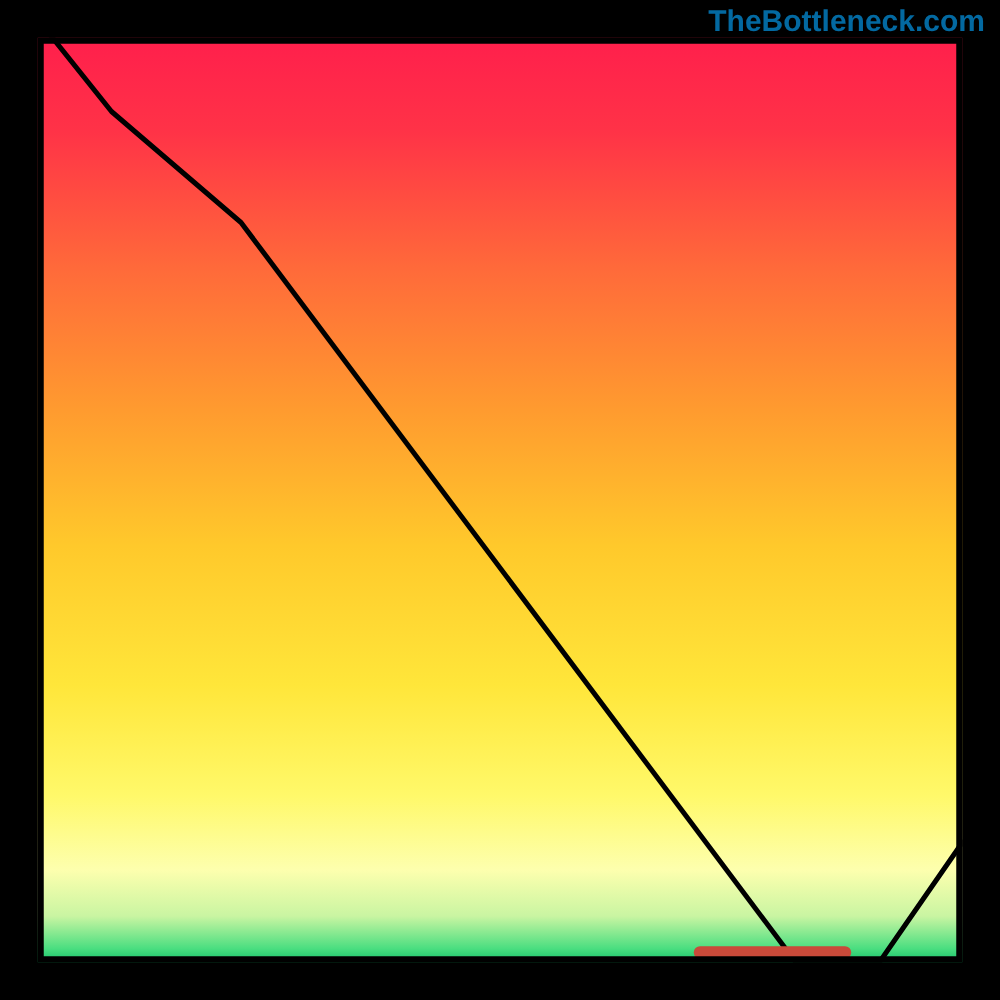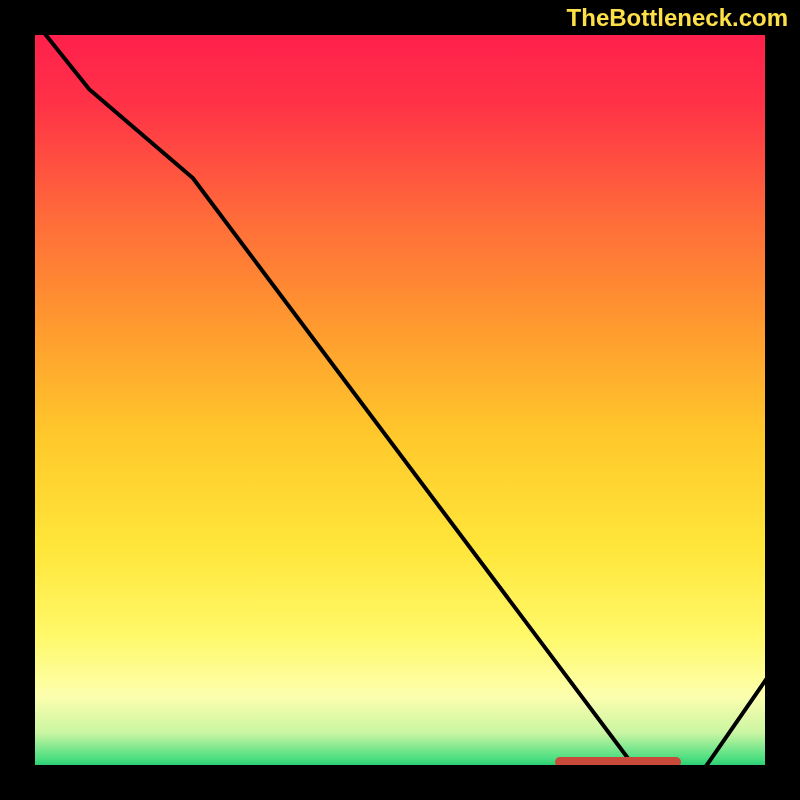--- a/index.html
+++ b/index.html
@@ -14,21 +14,21 @@
   .frame {
     position: relative;
     width: 800px;
     height: 800px;
     background: #000;
   }
   .watermark {
     position: absolute;
     top: 4px;
     right: 12px;
-    color: #fde047;
+    color: #0369a1;
     font-size: 24px;
     font-weight: bold;
     z-index: 10;
   }
   .plot-area {
     position: absolute;
     left: 30px;
     top: 30px;
     width: 740px;
     height: 740px;

